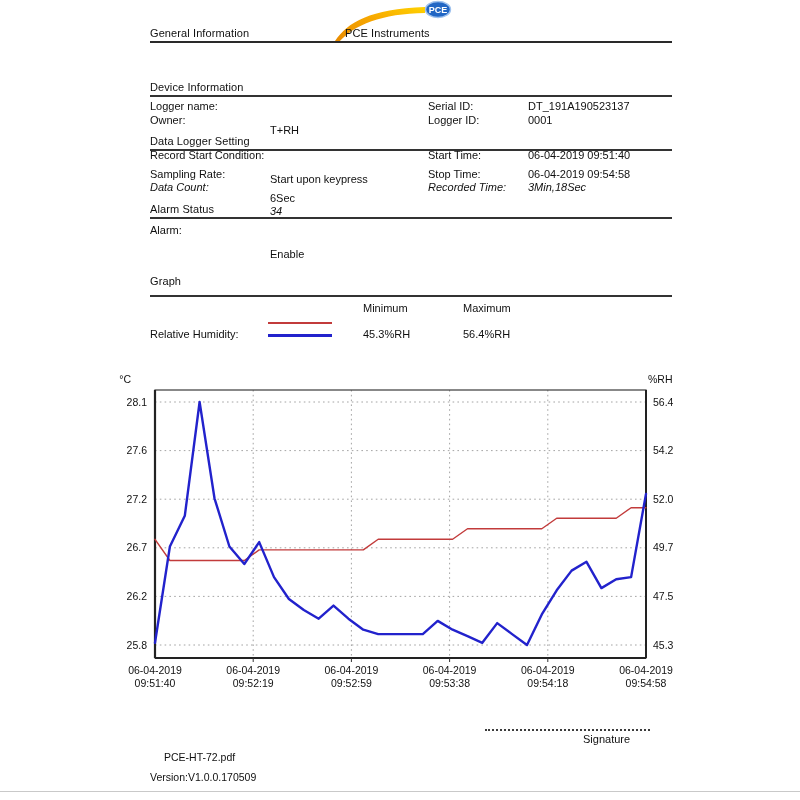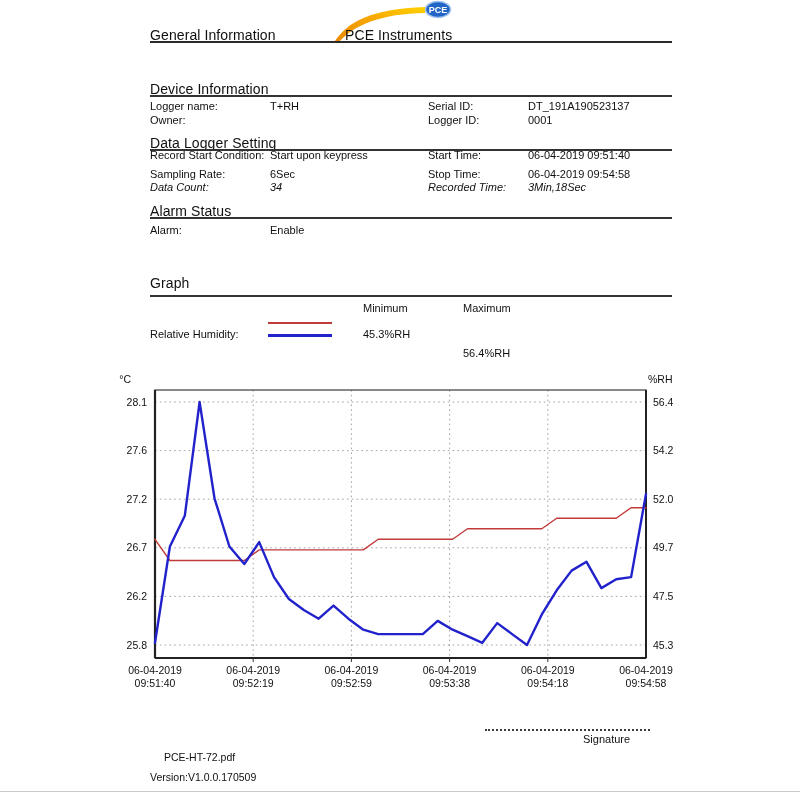--- a/index.html
+++ b/index.html
@@ -2,26 +2,26 @@
 <html><head>
 <meta charset="utf-8">
 <style>
   html,body { margin:0; padding:0; background:#ffffff; }
   .page {
     position:relative; width:800px; height:800px; background:#fff;
     font-family:"Liberation Sans","DejaVu Sans",sans-serif; color:#101010;
     overflow:hidden;
   }
   .abs { position:absolute; }
-  .sect-title { font-size:14px; letter-spacing:0.1px; }
+  .sect-title { font-size:11px; letter-spacing:0.1px; }
   .rule { position:absolute; left:150px; width:522px; height:2px; background:#2a2a2a; }
   .thin-rule { height:1.5px; background:#333; }
   .frow span { position:absolute; top:0; font-size:11px; white-space:nowrap; }
   .frow { position:absolute; left:0; width:800px; height:13px; }
-  .c1 { left:150px; } .c2 { left:270px; } .c3 { left:428px; } .c4 { left:528px; }
+  .c1 { left:150px; } .c2 { left:270px;margin-top:24px; } .c3 { left:428px; } .c4 { left:528px; }
   .swatch { position:absolute; left:268px; width:64px; }
   .sw-temp { height:2px; top:322px; }
   .sw-rh  { height:3px; top:334px; }
   .sig-line { position:absolute; left:485px; top:729px; width:165px; border-top:2px dotted #3c3c3c; }
   .footer-txt { font-size:10.5px; }
   .bottom-edge { position:absolute; left:0; top:791px; width:800px; height:1px; background:#c9c9c9; }
   svg text { font-family:"Liberation Sans","DejaVu Sans",sans-serif; }
 </style>
 </head>
 <body>
@@ -95,21 +95,21 @@
   <div class="rule thin-rule" style="top:295px;"></div>
 
   <div class="frow" style="top:302px;">
     <span style="left:363px;">Minimum</span>
     <span style="left:463px;">Maximum</span>
   </div>
   <div class="swatch sw-temp" style="background: rgb(194, 59, 59);"></div>
   <div class="frow" style="top:328px;">
     <span class="c1">Relative Humidity:</span>
     <span style="left:363px;">45.3%RH</span>
-    <span style="left:463px;margin-top:19px;">56.4%RH</span>
+    <span style="left:463px;">56.4%RH</span>
   </div>
   <div class="swatch sw-rh" style="background: rgb(34, 34, 204);"></div>
 
   <svg class="abs" style="left:100px; top:365px;" width="600" height="335" viewBox="0 0 600 335">
       <g stroke="#9a9a9a" stroke-width="0.9" stroke-dasharray="1.6 3.2">
         <line x1="55" y1="37" x2="546" y2="37"></line>
         <line x1="55" y1="85.6" x2="546" y2="85.6"></line>
         <line x1="55" y1="134.2" x2="546" y2="134.2"></line>
         <line x1="55" y1="182.8" x2="546" y2="182.8"></line>
         <line x1="55" y1="231.4" x2="546" y2="231.4"></line>

